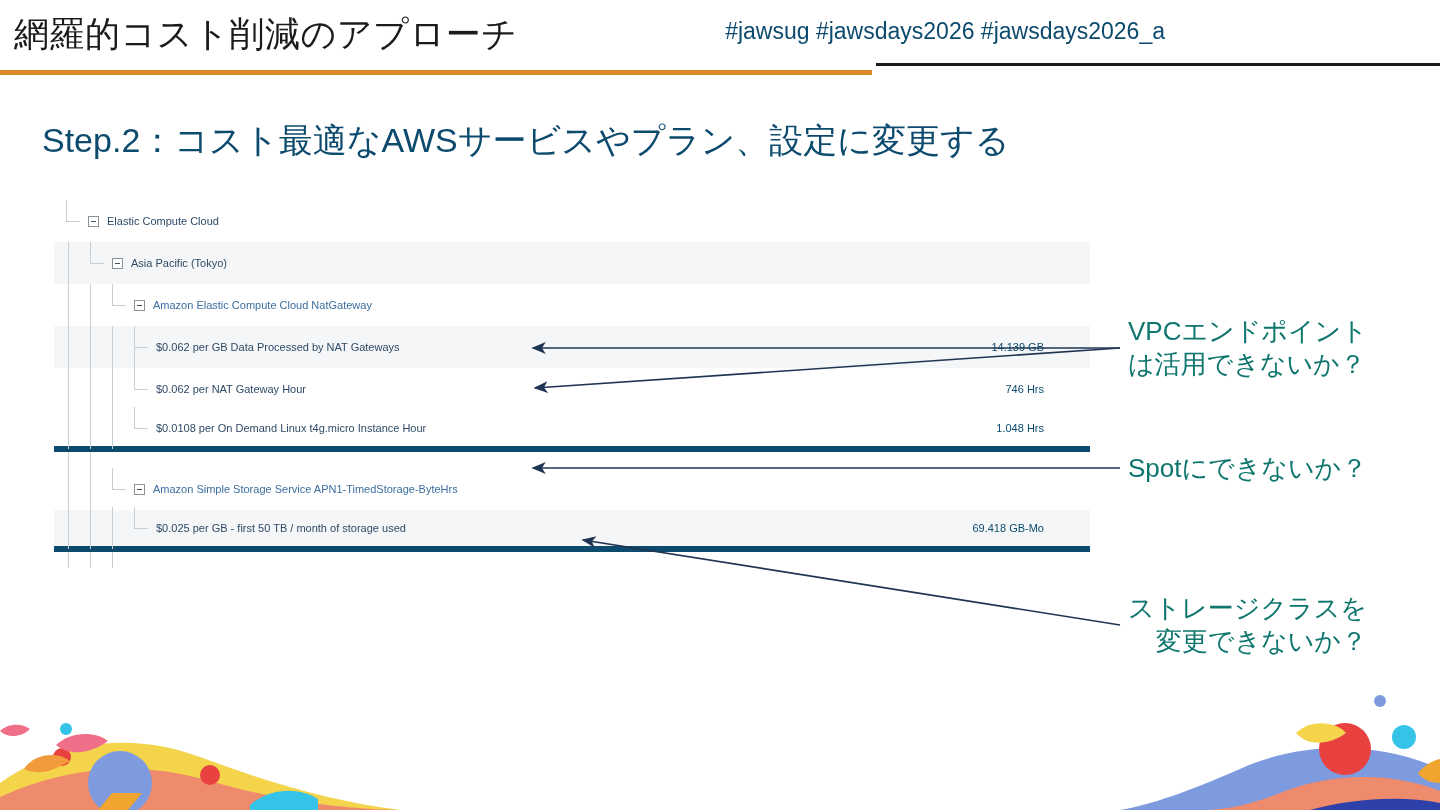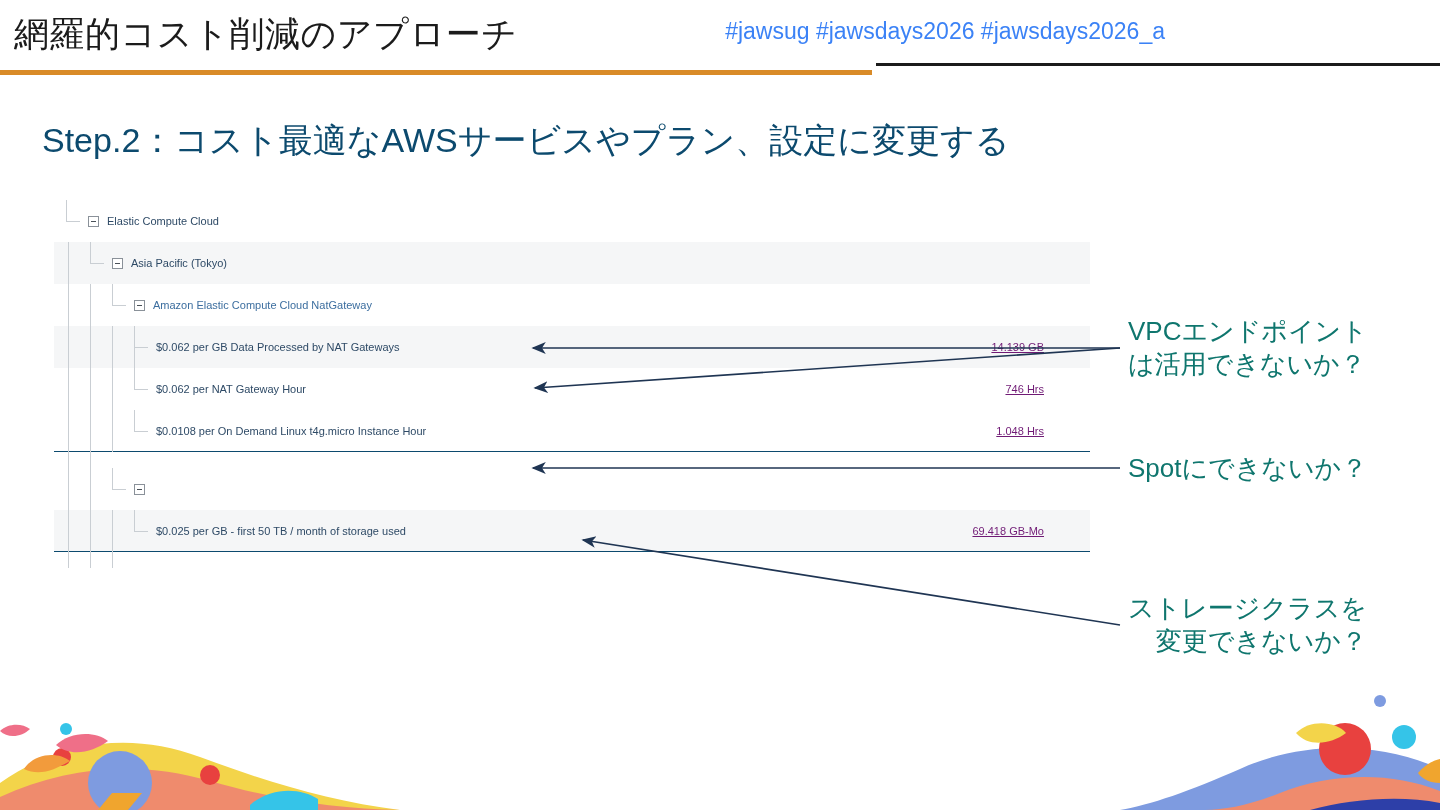--- a/index.html
+++ b/index.html
@@ -38,21 +38,21 @@
     top: 70px;
     width: 872px;
     height: 5px;
     background: #d98b28;
   }
   .hashtags {
     position: absolute;
     right: 16px;
     top: 18px;
     font-size: 23px;
-    color: #3b82f6;
+    color: #0c4a6e;
     white-space: nowrap;
   }
   .hashtag-rule {
     position: absolute;
     left: 876px;
     top: 63px;
     width: 564px;
     height: 3px;
     background: #1b1b1b;
   }
@@ -78,21 +78,21 @@
   }
   .row {
     position: relative;
     height: 42px;
     display: flex;
     align-items: center;
     box-sizing: border-box;
   }
   .row.shaded { background: #f5f6f7; }
   .row.plain  { background: #ffffff; }
-  .row.sep-bottom { border-bottom: 1px solid #0c4a6e; }
+  .row.sep-bottom { border-bottom: 6px solid #0c4a6e; }
 
   .tree-guides {
     position: relative;
     flex: 0 0 auto;
     display: flex;
     align-items: center;
     height: 42px;
   }
   .guide {
     width: 1px;
@@ -149,23 +149,22 @@
   }
   .label {
     white-space: nowrap;
   }
   .label.link { color: #3c6e9f; }
   .amount {
     position: absolute;
     right: 46px;
     top: 50%;
     transform: translateY(-50%);
-    color: #701a75;
-    white-space: nowrap;
-    text-decoration: underline;
+    color: #0c4a6e;
+    white-space: nowrap;
   }
 
   .cut-row {
     position: relative;
     height: 16px;
     overflow: hidden;
     background: #ffffff;
   }
   .cut-row .guide-abs {
     position: absolute;
@@ -286,20 +285,21 @@
     <div class="guide-abs" style="left:36px;"></div>
   </div>
 
   <div class="row plain">
     <div class="tree-guides">
       <div class="guide first"></div>
       <div class="guide"></div>
       <div class="elbow"></div>
     </div>
     <span class="toggle"></span>
+    <span class="label link">Amazon Simple Storage Service APN1-TimedStorage-ByteHrs</span>
     <span class="amount"></span>
   </div>
 
   <div class="row shaded sep-bottom">
     <div class="tree-guides">
       <div class="guide first"></div>
       <div class="guide"></div>
       <div class="guide"></div>
       <div class="elbow"></div>
     </div>

